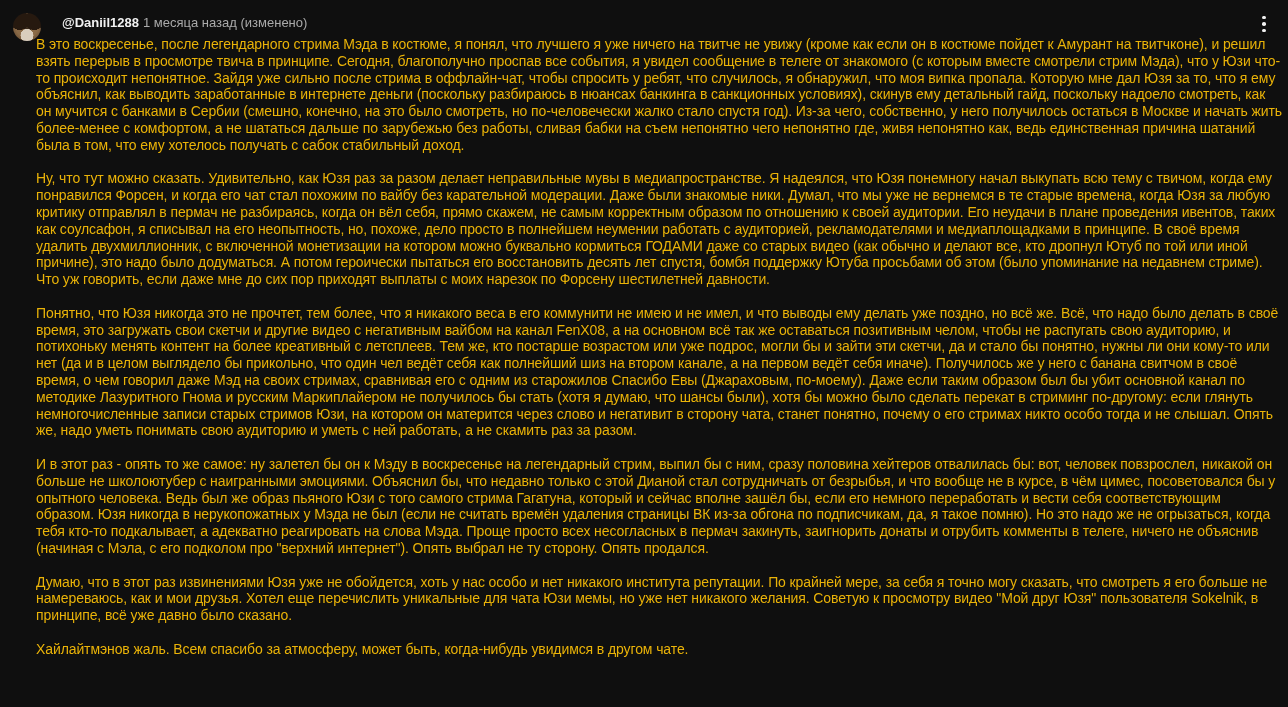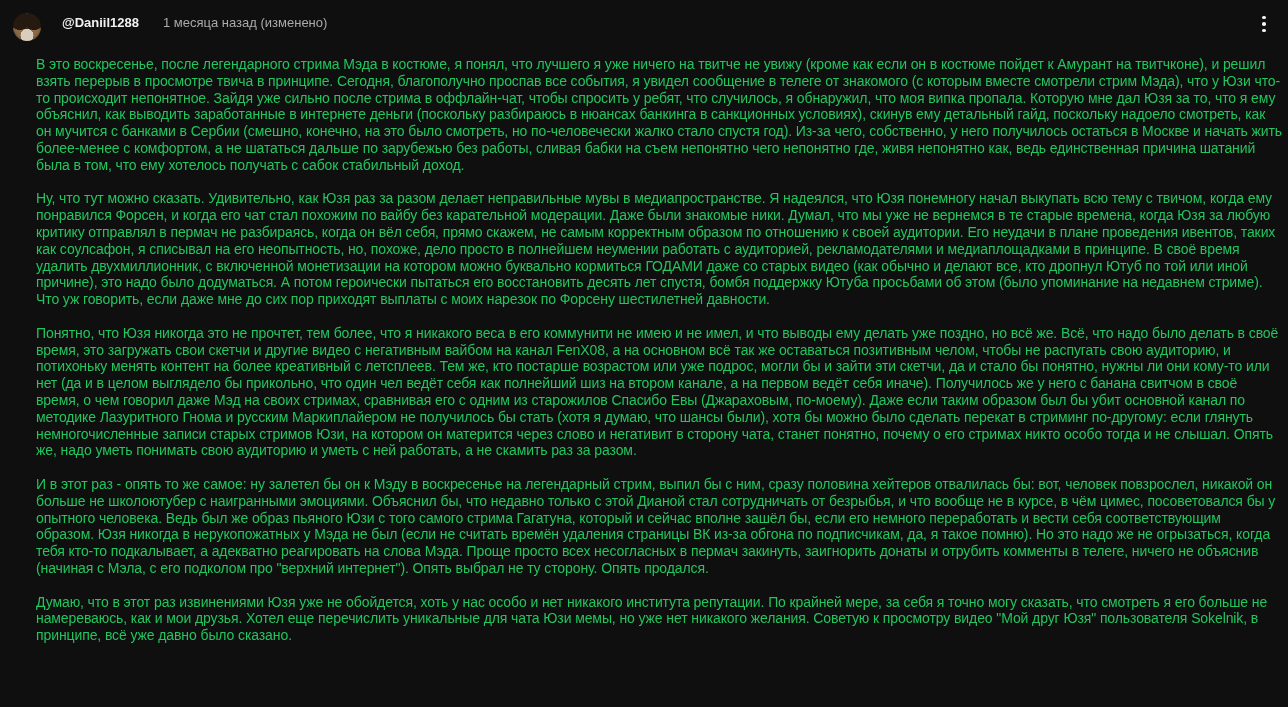--- a/index.html
+++ b/index.html
@@ -24,43 +24,42 @@
       radial-gradient(circle at 24% 26%, #26190f 0 32%, rgba(0,0,0,0) 33%),
       radial-gradient(circle at 76% 26%, #26190f 0 32%, rgba(0,0,0,0) 33%),
       radial-gradient(circle at 52% 62%, #3a2a1b 0 14%, rgba(0,0,0,0) 15%),
       radial-gradient(circle at 50% 45%, #8a6a47 0 55%, #523a25 100%);
   }
   .header-row {
     position: absolute;
     left: 62px; top: 15px;
     display: flex;
     align-items: baseline;
-    gap: 24px;
+    gap: 4px;
     white-space: nowrap;
   }
   .author-name {
     color: #f1f1f1;
     font-size: 13px;
     font-weight: bold;
     cursor: pointer;
   }
   .timestamp {
     color: #aaaaaa;
     font-size: 13px;
     cursor: pointer;
   }
   .comment-body {
     position: absolute;
     left: 36px; top: 36px;
     width: 1246px;
-    color: #22c55e;
+    color: #eab308;
     font-size: 14px;
     line-height: 16.8px;
     letter-spacing: -0.1px;
-    margin-top: 20px;
   }
   .comment-paragraph { margin-bottom: 16.8px; }
   .comment-paragraph:last-child { margin-bottom: 0; }
   .more-options-button {
     position: absolute;
     right: 8px; top: 8px;
     width: 32px; height: 32px;
     border: none;
     background: transparent;
     border-radius: 50%;
@@ -99,15 +98,16 @@
         <span></span>
     </span>
   </button>
 
   <div class="comment-body">
       <p class="comment-paragraph">В это воскресенье, после легендарного стрима Мэда в костюме, я понял, что лучшего я уже ничего на твитче не увижу (кроме как если он в костюме пойдет к Амурант на твитчконе), и решил взять перерыв в просмотре твича в принципе. Сегодня, благополучно проспав все события, я увидел сообщение в телеге от знакомого (с которым вместе смотрели стрим Мэда), что у Юзи что-то происходит непонятное. Зайдя уже сильно после стрима в оффлайн-чат, чтобы спросить у ребят, что случилось, я обнаружил, что моя випка пропала. Которую мне дал Юзя за то, что я ему объяснил, как выводить заработанные в интернете деньги (поскольку разбираюсь в нюансах банкинга в санкционных условиях), скинув ему детальный гайд, поскольку надоело смотреть, как он мучится с банками в Сербии (смешно, конечно, на это было смотреть, но по-человечески жалко стало спустя год). Из-за чего, собственно, у него получилось остаться в Москве и начать жить более-менее с комфортом, а не шататься дальше по зарубежью без работы, сливая бабки на съем непонятно чего непонятно где, живя непонятно как, ведь единственная причина шатаний была в том, что ему хотелось получать с сабок стабильный доход.</p>
       <p class="comment-paragraph">Ну, что тут можно сказать. Удивительно, как Юзя раз за разом делает неправильные мувы в медиапространстве. Я надеялся, что Юзя понемногу начал выкупать всю тему с твичом, когда ему понравился Форсен, и когда его чат стал похожим по вайбу без карательной модерации. Даже были знакомые ники. Думал, что мы уже не вернемся в те старые времена, когда Юзя за любую критику отправлял в пермач не разбираясь, когда он вёл себя, прямо скажем, не самым корректным образом по отношению к своей аудитории. Его неудачи в плане проведения ивентов, таких как соулсафон, я списывал на его неопытность, но, похоже, дело просто в полнейшем неумении работать с аудиторией, рекламодателями и медиаплощадками в принципе. В своё время удалить двухмиллионник, с включенной монетизации на котором можно буквально кормиться ГОДАМИ даже со старых видео (как обычно и делают все, кто дропнул Ютуб по той или иной причине), это надо было додуматься. А потом героически пытаться его восстановить десять лет спустя, бомбя поддержку Ютуба просьбами об этом (было упоминание на недавнем стриме). Что уж говорить, если даже мне до сих пор приходят выплаты с моих нарезок по Форсену шестилетней давности.</p>
       <p class="comment-paragraph">Понятно, что Юзя никогда это не прочтет, тем более, что я никакого веса в его коммунити не имею и не имел, и что выводы ему делать уже поздно, но всё же. Всё, что надо было делать в своё время, это загружать свои скетчи и другие видео с негативным вайбом на канал FenX08, а на основном всё так же оставаться позитивным челом, чтобы не распугать свою аудиторию, и потихоньку менять контент на более креативный с летсплеев. Тем же, кто постарше возрастом или уже подрос, могли бы и зайти эти скетчи, да и стало бы понятно, нужны ли они кому-то или нет (да и в целом выглядело бы прикольно, что один чел ведёт себя как полнейший шиз на втором канале, а на первом ведёт себя иначе). Получилось же у него с банана свитчом в своё время, о чем говорил даже Мэд на своих стримах, сравнивая его с одним из старожилов Спасибо Евы (Джараховым, по-моему). Даже если таким образом был бы убит основной канал по методике Лазуритного Гнома и русским Маркиплайером не получилось бы стать (хотя я думаю, что шансы были), хотя бы можно было сделать перекат в стриминг по-другому: если глянуть немногочисленные записи старых стримов Юзи, на котором он матерится через слово и негативит в сторону чата, станет понятно, почему о его стримах никто особо тогда и не слышал. Опять же, надо уметь понимать свою аудиторию и уметь с ней работать, а не скамить раз за разом.</p>
       <p class="comment-paragraph">И в этот раз - опять то же самое: ну залетел бы он к Мэду в воскресенье на легендарный стрим, выпил бы с ним, сразу половина хейтеров отвалилась бы: вот, человек повзрослел, никакой он больше не школоютубер с наигранными эмоциями. Объяснил бы, что недавно только с этой Дианой стал сотрудничать от безрыбья, и что вообще не в курсе, в чём цимес, посоветовался бы у опытного человека. Ведь был же образ пьяного Юзи с того самого стрима Гагатуна, который и сейчас вполне зашёл бы, если его немного переработать и вести себя соответствующим образом. Юзя никогда в нерукопожатных у Мэда не был (если не считать времён удаления страницы ВК из-за обгона по подписчикам, да, я такое помню). Но это надо же не огрызаться, когда тебя кто-то подкалывает, а адекватно реагировать на слова Мэда. Проще просто всех несогласных в пермач закинуть, заигнорить донаты и отрубить комменты в телеге, ничего не объяснив (начиная с Мэла, с его подколом про "верхний интернет"). Опять выбрал не ту сторону. Опять продался.</p>
       <p class="comment-paragraph">Думаю, что в этот раз извинениями Юзя уже не обойдется, хоть у нас особо и нет никакого института репутации. По крайней мере, за себя я точно могу сказать, что смотреть я его больше не намереваюсь, как и мои друзья. Хотел еще перечислить уникальные для чата Юзи мемы, но уже нет никакого желания. Советую к просмотру видео "Мой друг Юзя" пользователя Sokelnik, в принципе, всё уже давно было сказано.</p>
+      <p class="comment-paragraph">Хайлайтмэнов жаль. Всем спасибо за атмосферу, может быть, когда-нибудь увидимся в другом чате.</p>
     </div>
 
 </div>
 
 </body></html>

